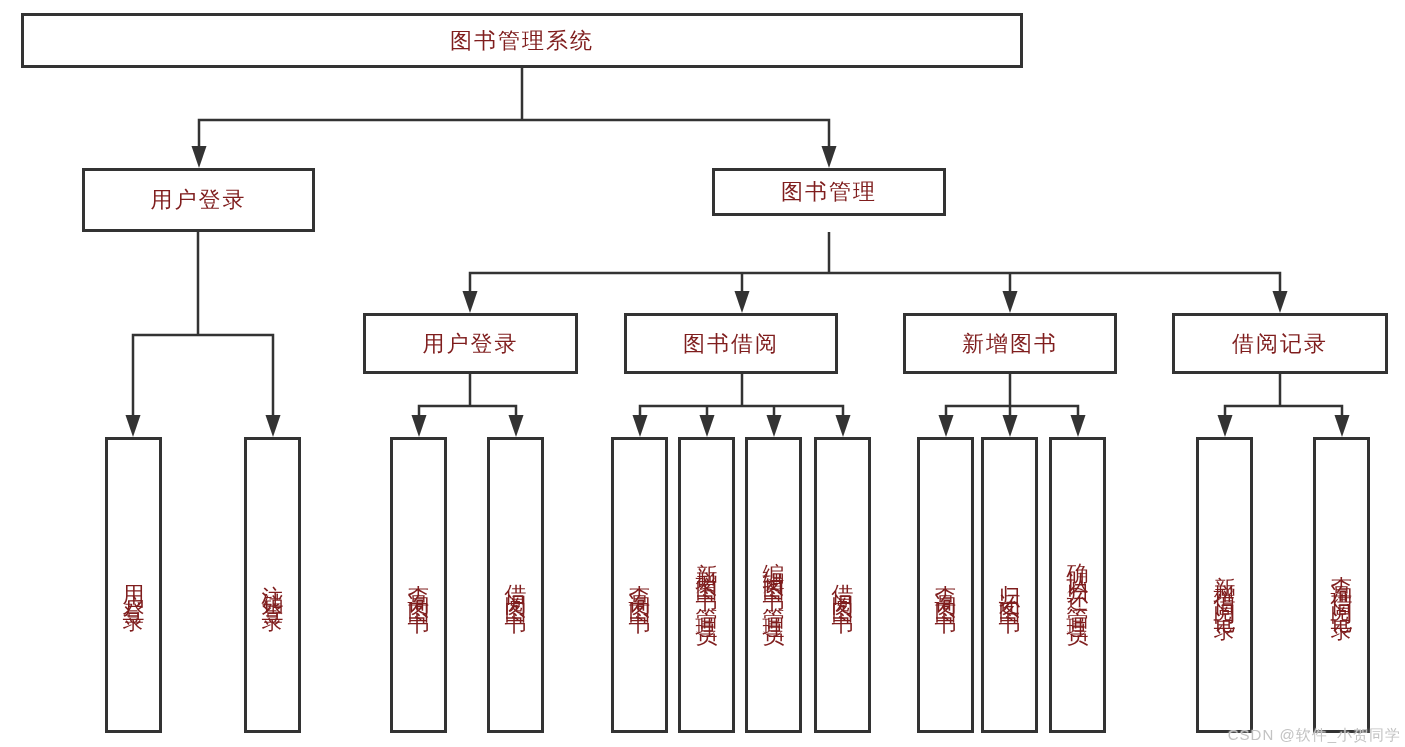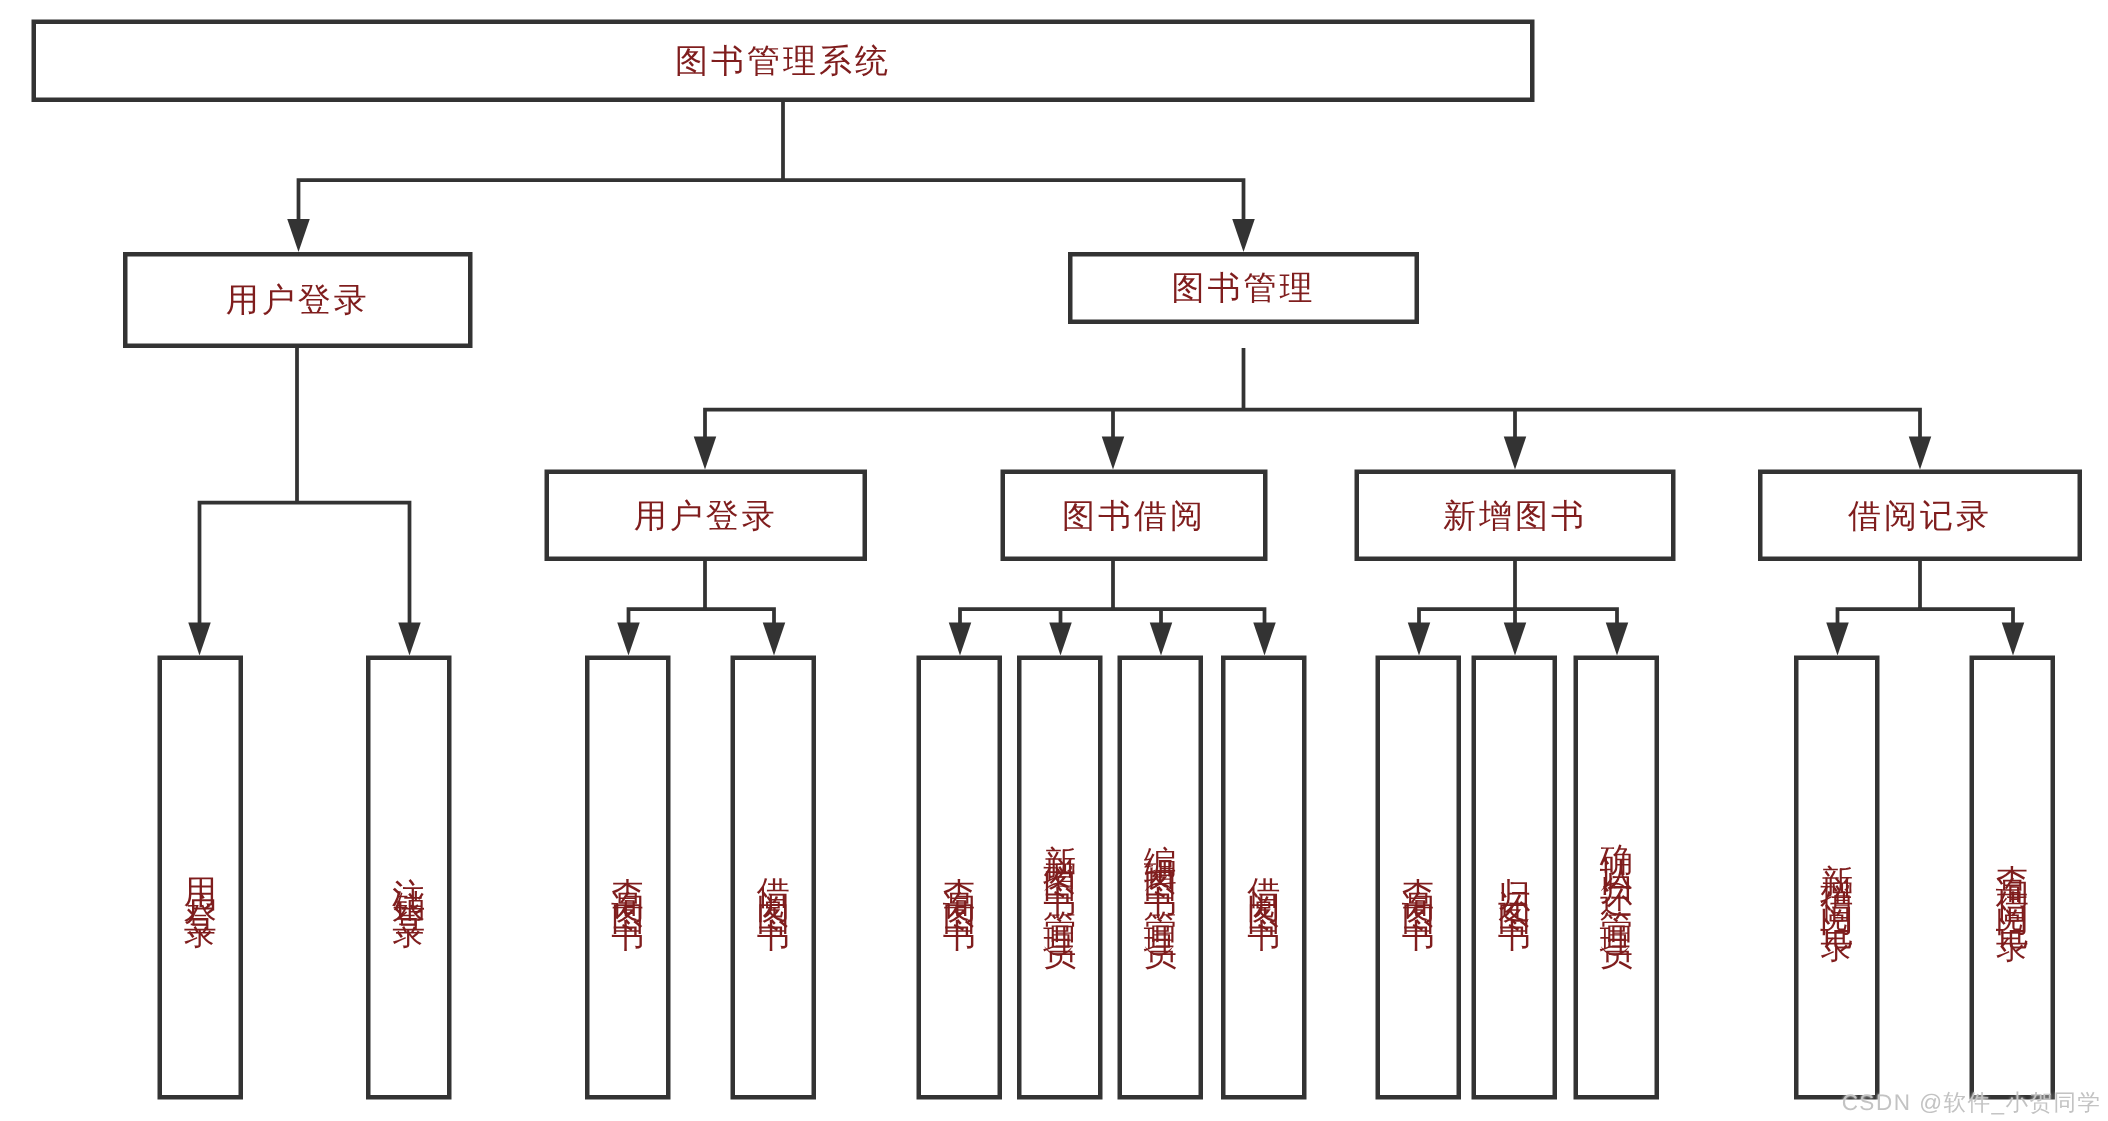--- a/index.html
+++ b/index.html
@@ -86,21 +86,21 @@
       <polygon points="1334.5,415 1349.5,415 1342,437"></polygon>
     </g>
   </svg>
 
   <div class="node hbox" style="left:21px;top:13px;width:1002px;height:55px">图书管理系统</div>
 
   <div class="node hbox" style="left:82px;top:168px;width:233px;height:64px">用户登录</div>
   <div class="node hbox" style="left:712px;top:168px;width:234px;height:48px">图书管理</div>
 
   <div class="node hbox" style="left:363px;top:313px;width:215px;height:61px">用户登录</div>
-  <div class="node hbox" style="left:667px;top:313px;width:178px;height:61px">图书借阅</div>
+  <div class="node hbox" style="left:624px;top:313px;width:214px;height:61px">图书借阅</div>
   <div class="node hbox" style="left:903px;top:313px;width:214px;height:61px">新增图书</div>
   <div class="node hbox" style="left:1172px;top:313px;width:216px;height:61px">借阅记录</div>
 
   <div class="node vbox" style="left:105px;top:437px;width:57px;height:296px">用户登录</div>
   <div class="node vbox" style="left:244px;top:437px;width:57px;height:296px">注销登录</div>
 
   <div class="node vbox" style="left:390px;top:437px;width:57px;height:296px">查询图书</div>
   <div class="node vbox" style="left:487px;top:437px;width:57px;height:296px">借阅图书</div>
 
   <div class="node vbox" style="left:611px;top:437px;width:57px;height:296px">查询图书</div>

